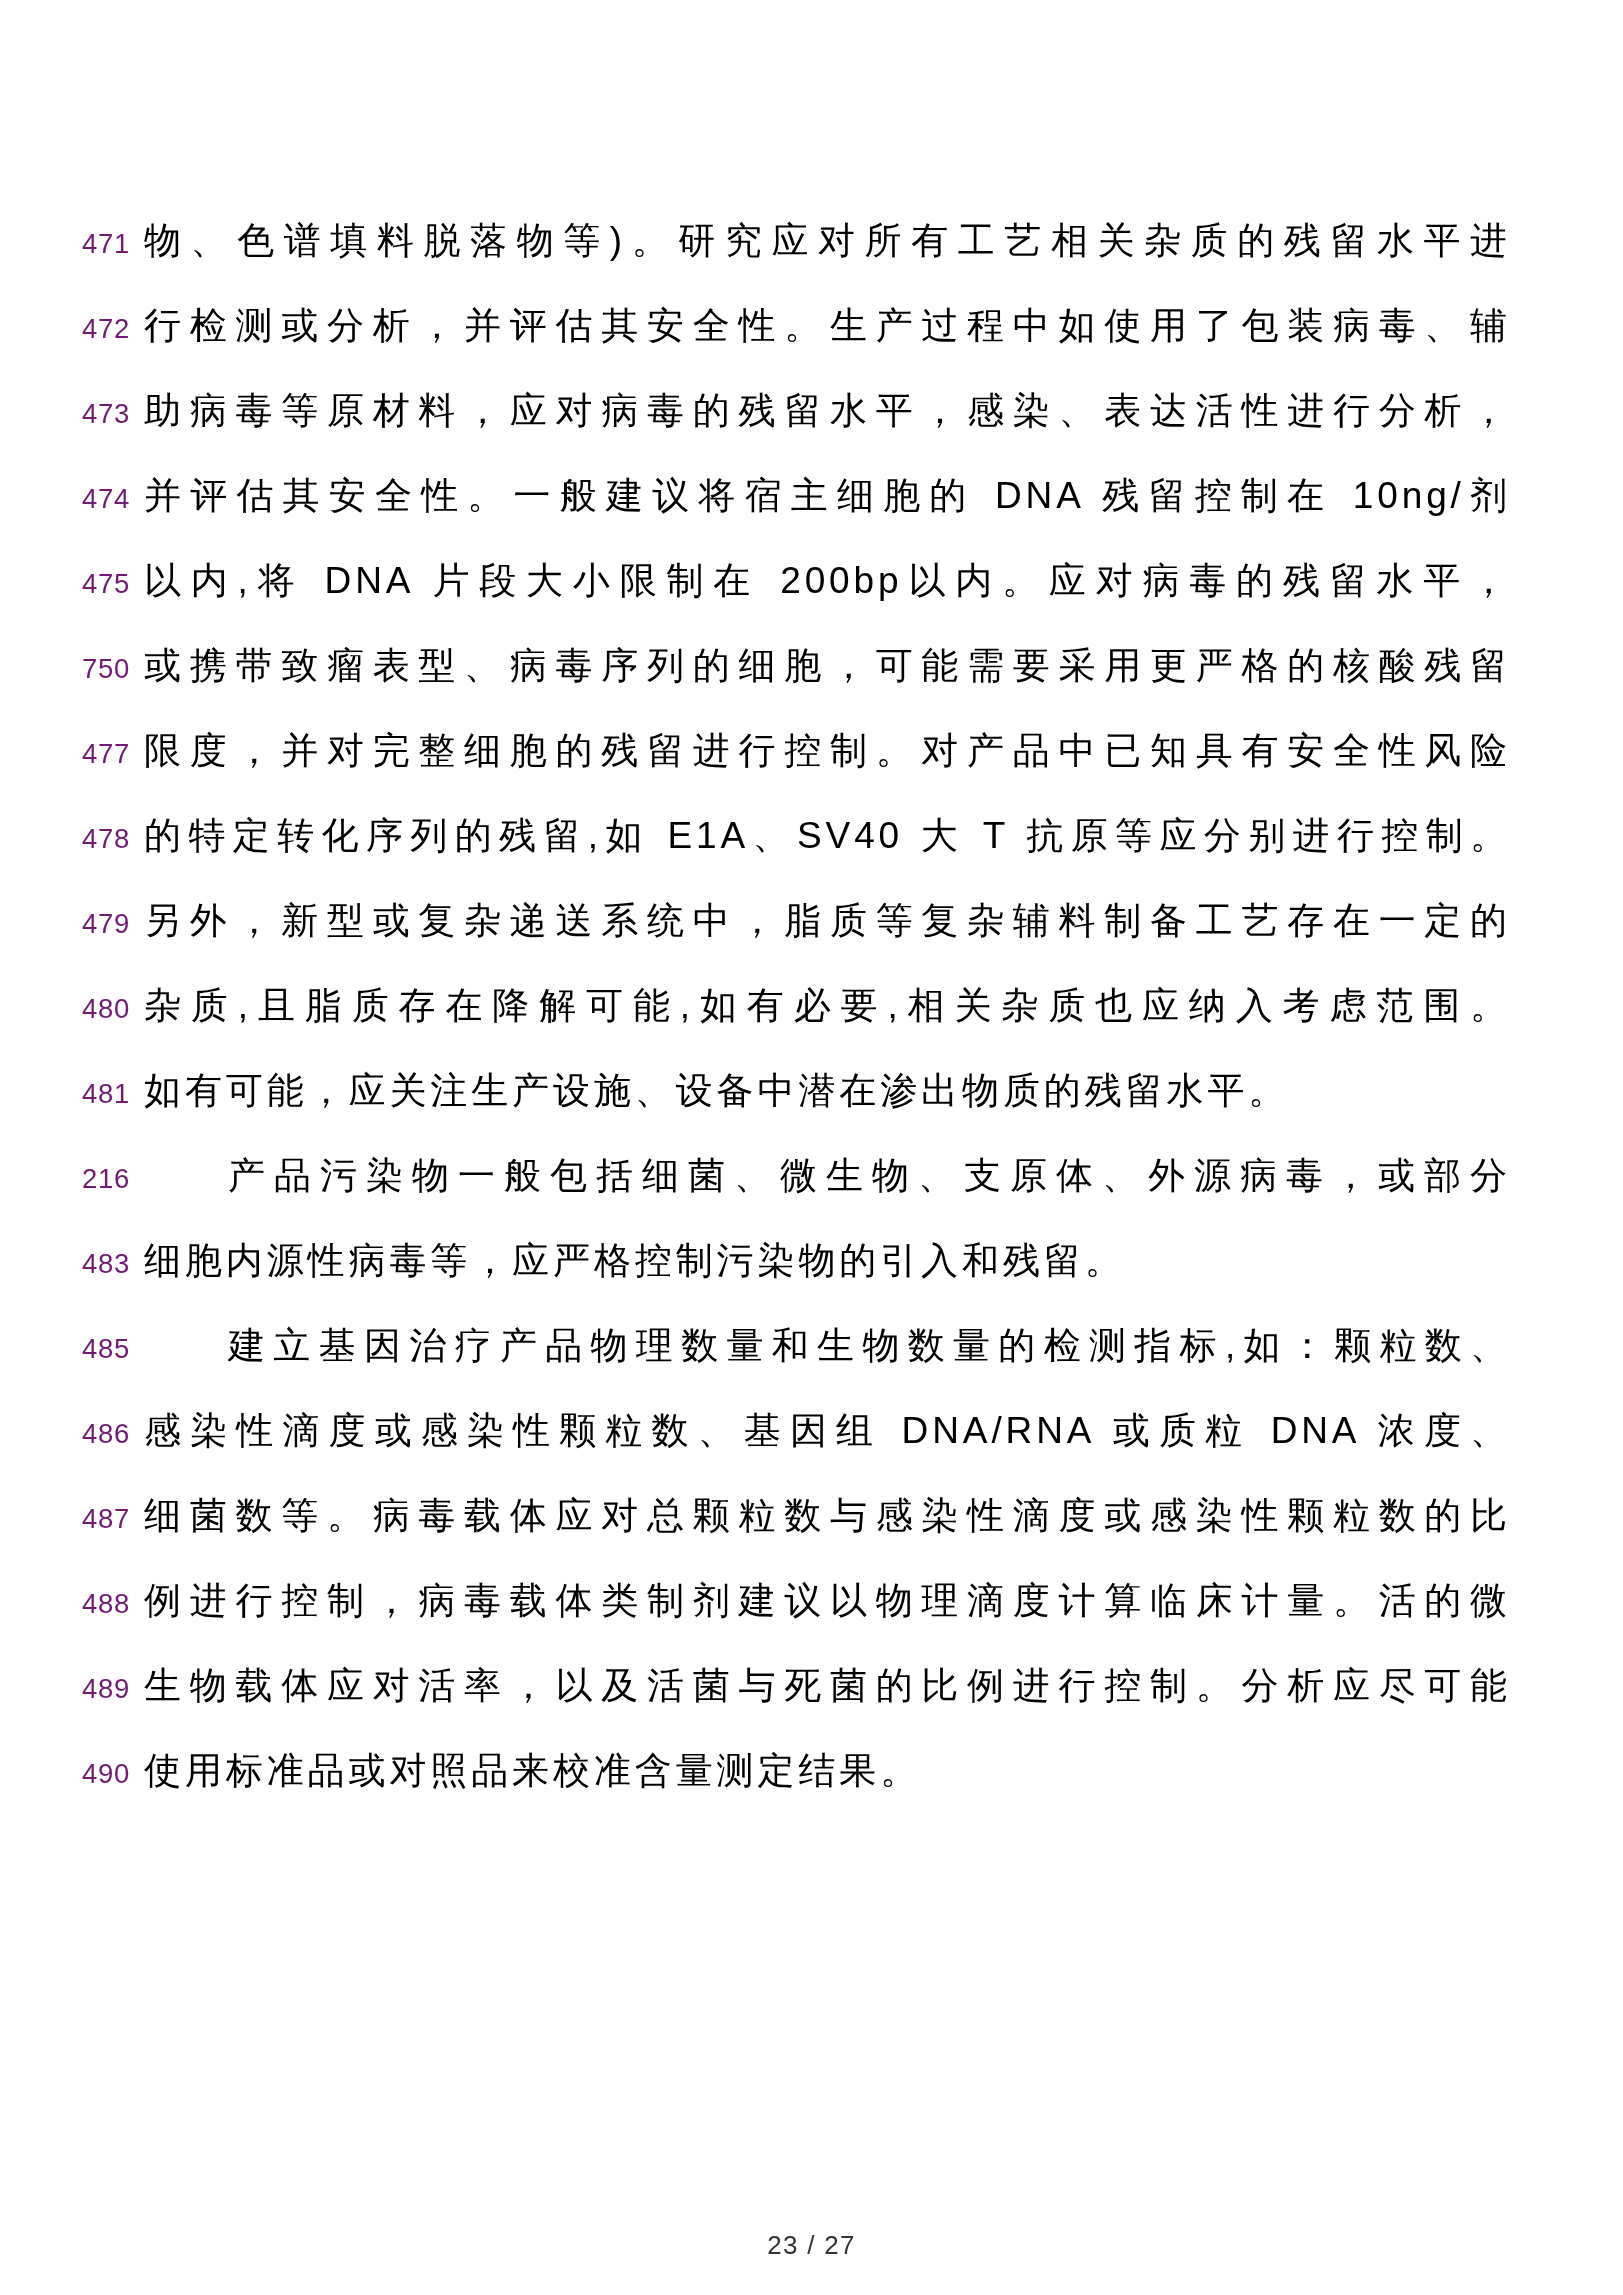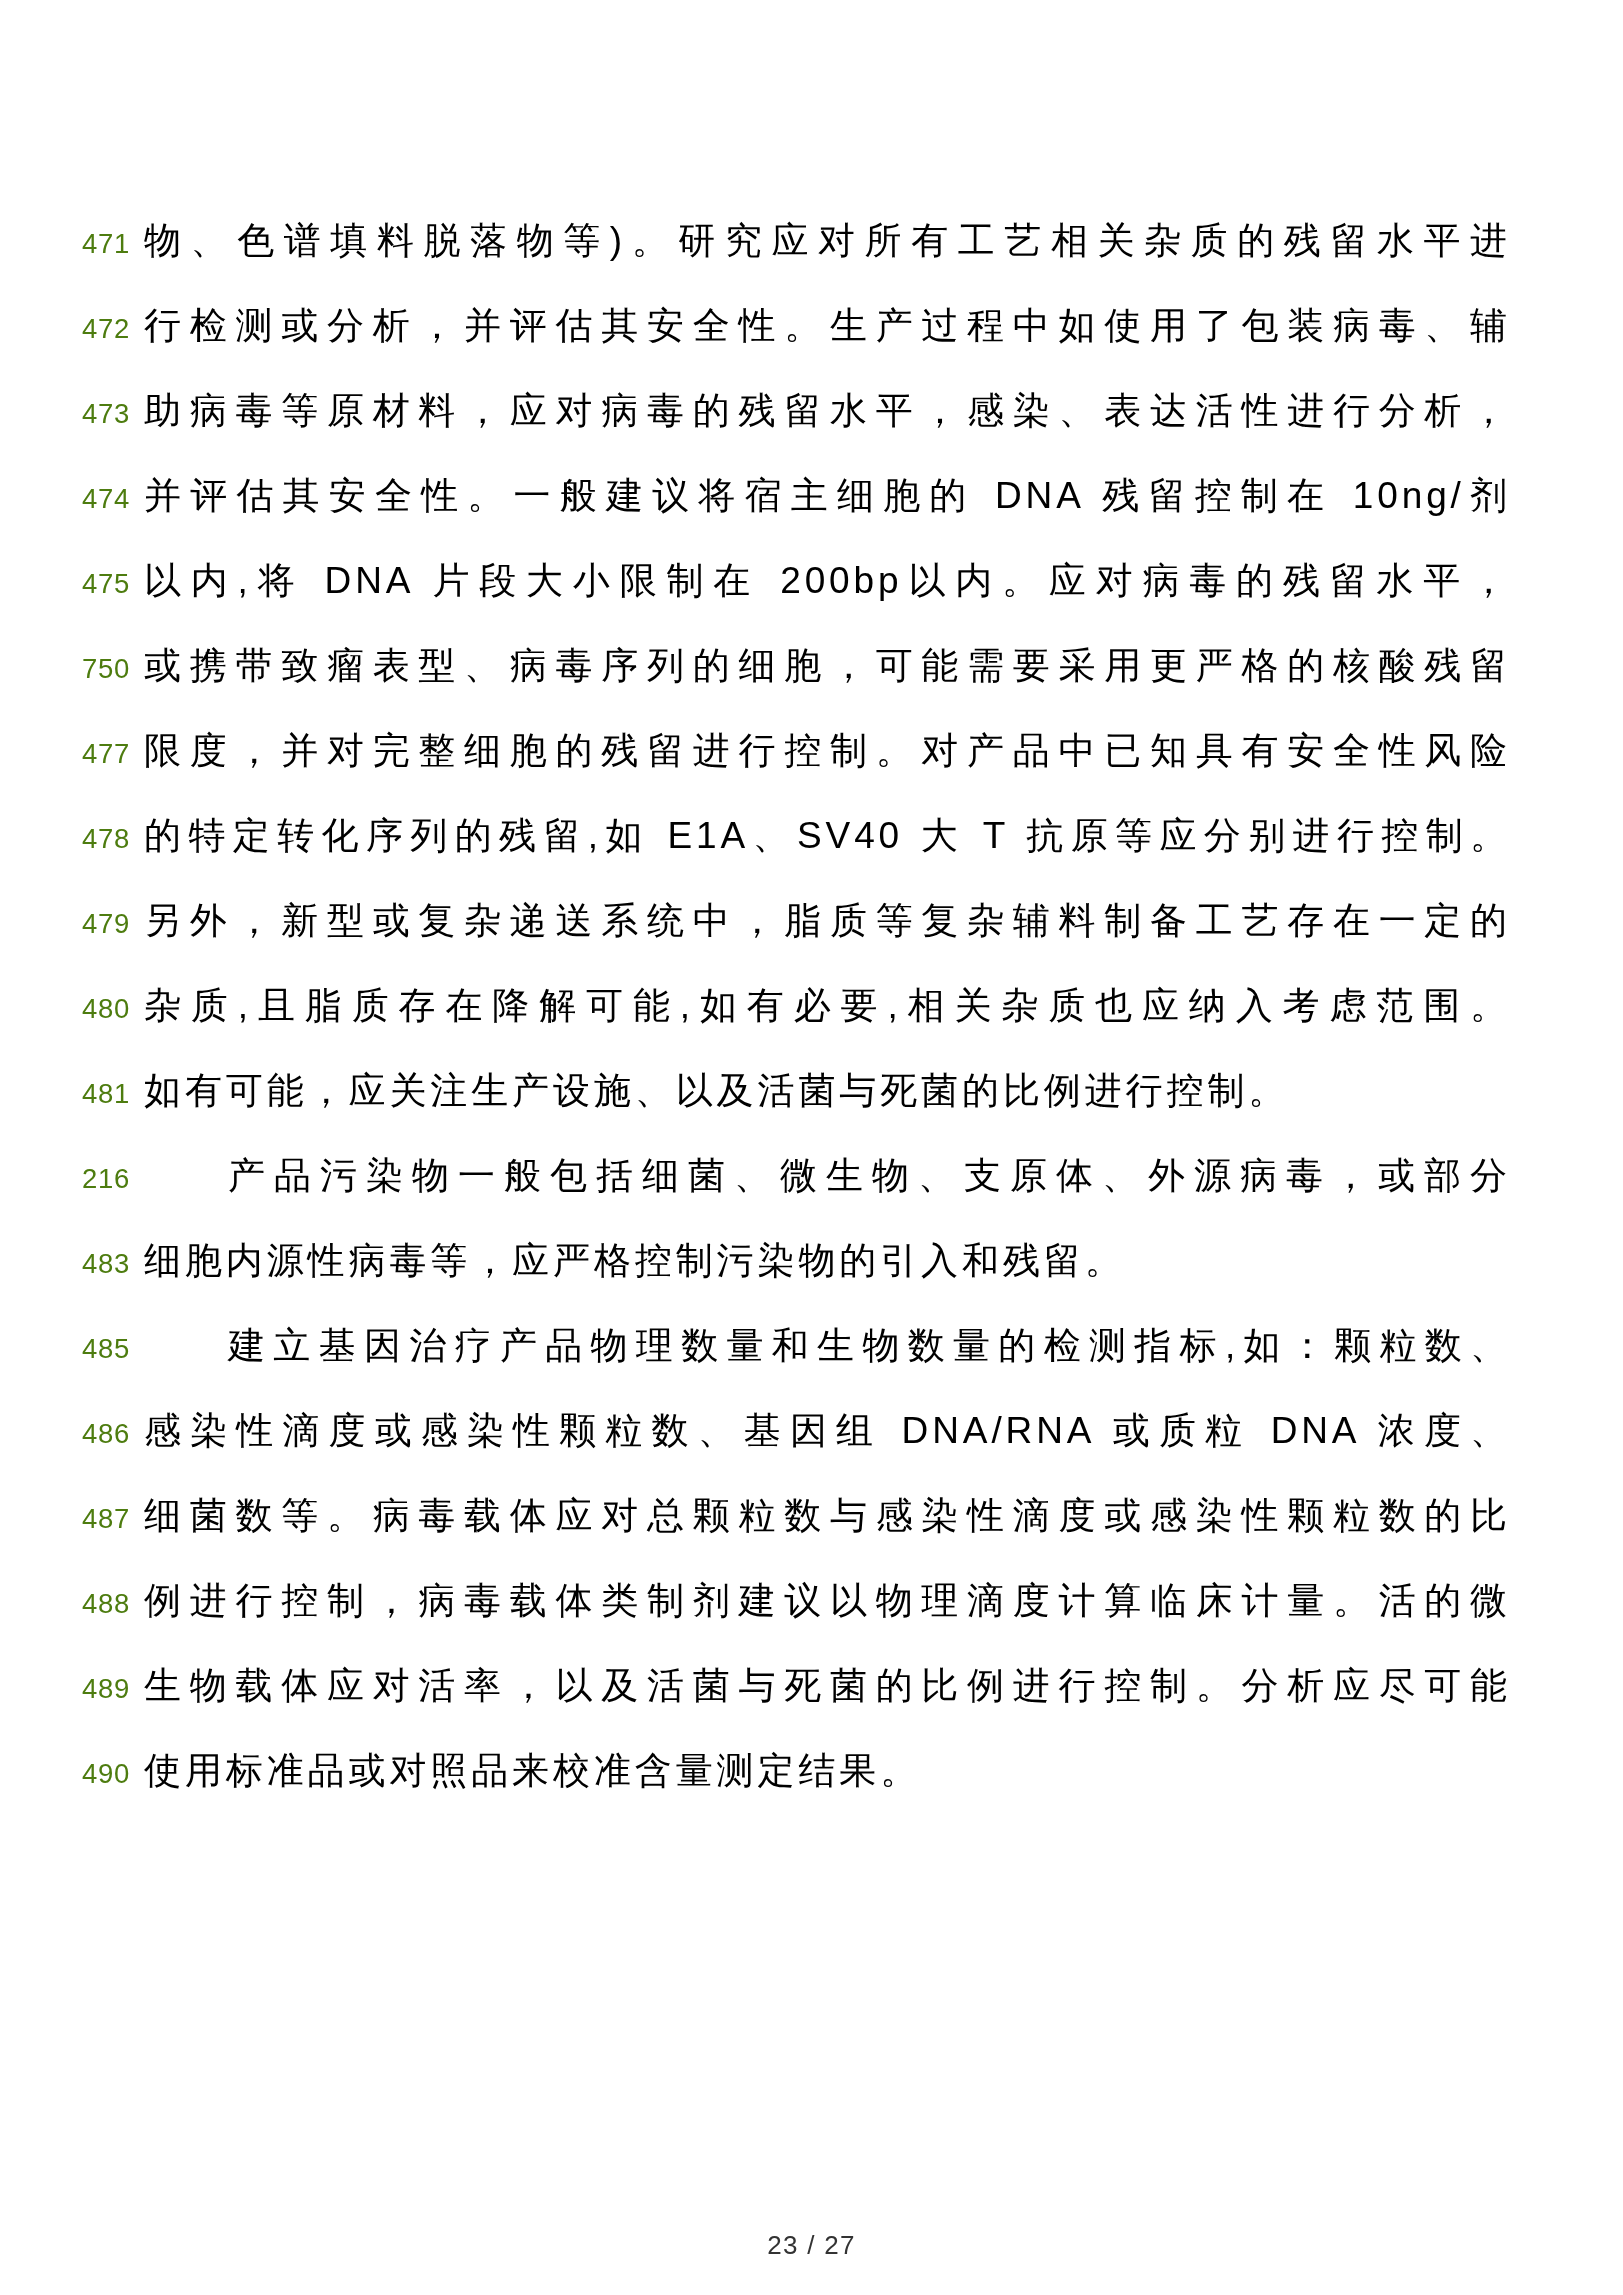--- a/index.html
+++ b/index.html
@@ -20,21 +20,21 @@
   .row {
     height:85px;
     line-height:85px;
     white-space:nowrap;
   }
   .num {
     display:inline-block;
     vertical-align:baseline;
     width:62px;
     font-size:27.5px;
-    color:#4d7c0f;
+    color:#701a75;
     letter-spacing:0.7px;
   }
   .text {
     display:inline-block;
     vertical-align:baseline;
     width:1367px;
     white-space:normal;
     font-size:37px;
     line-height:85px;
     color:#000000;
@@ -104,21 +104,21 @@
     <div class="row fill">
       <span class="num">478</span><span class="text">的特定转化序列的残留,如 E1A、SV40 大 T 抗原等应分别进行控制。</span>
     </div>
     <div class="row fill">
       <span class="num">479</span><span class="text">另外，新型或复杂递送系统中，脂质等复杂辅料制备工艺存在一定的</span>
     </div>
     <div class="row fill">
       <span class="num">480</span><span class="text">杂质,且脂质存在降解可能,如有必要,相关杂质也应纳入考虑范围。</span>
     </div>
     <div class="row end">
-      <span class="num">481</span><span class="text">如有可能，应关注生产设施、以及活菌与死菌的比例进行控制。</span>
+      <span class="num">481</span><span class="text">如有可能，应关注生产设施、设备中潜在渗出物质的残留水平。</span>
     </div>
     <div class="row fill indent">
       <span class="num">216</span><span class="text">产品污染物一般包括细菌、微生物、支原体、外源病毒，或部分</span>
     </div>
     <div class="row end">
       <span class="num">483</span><span class="text">细胞内源性病毒等，应严格控制污染物的引入和残留。</span>
     </div>
     <div class="row fill indent">
       <span class="num">485</span><span class="text">建立基因治疗产品物理数量和生物数量的检测指标,如：颗粒数、</span>
     </div>

